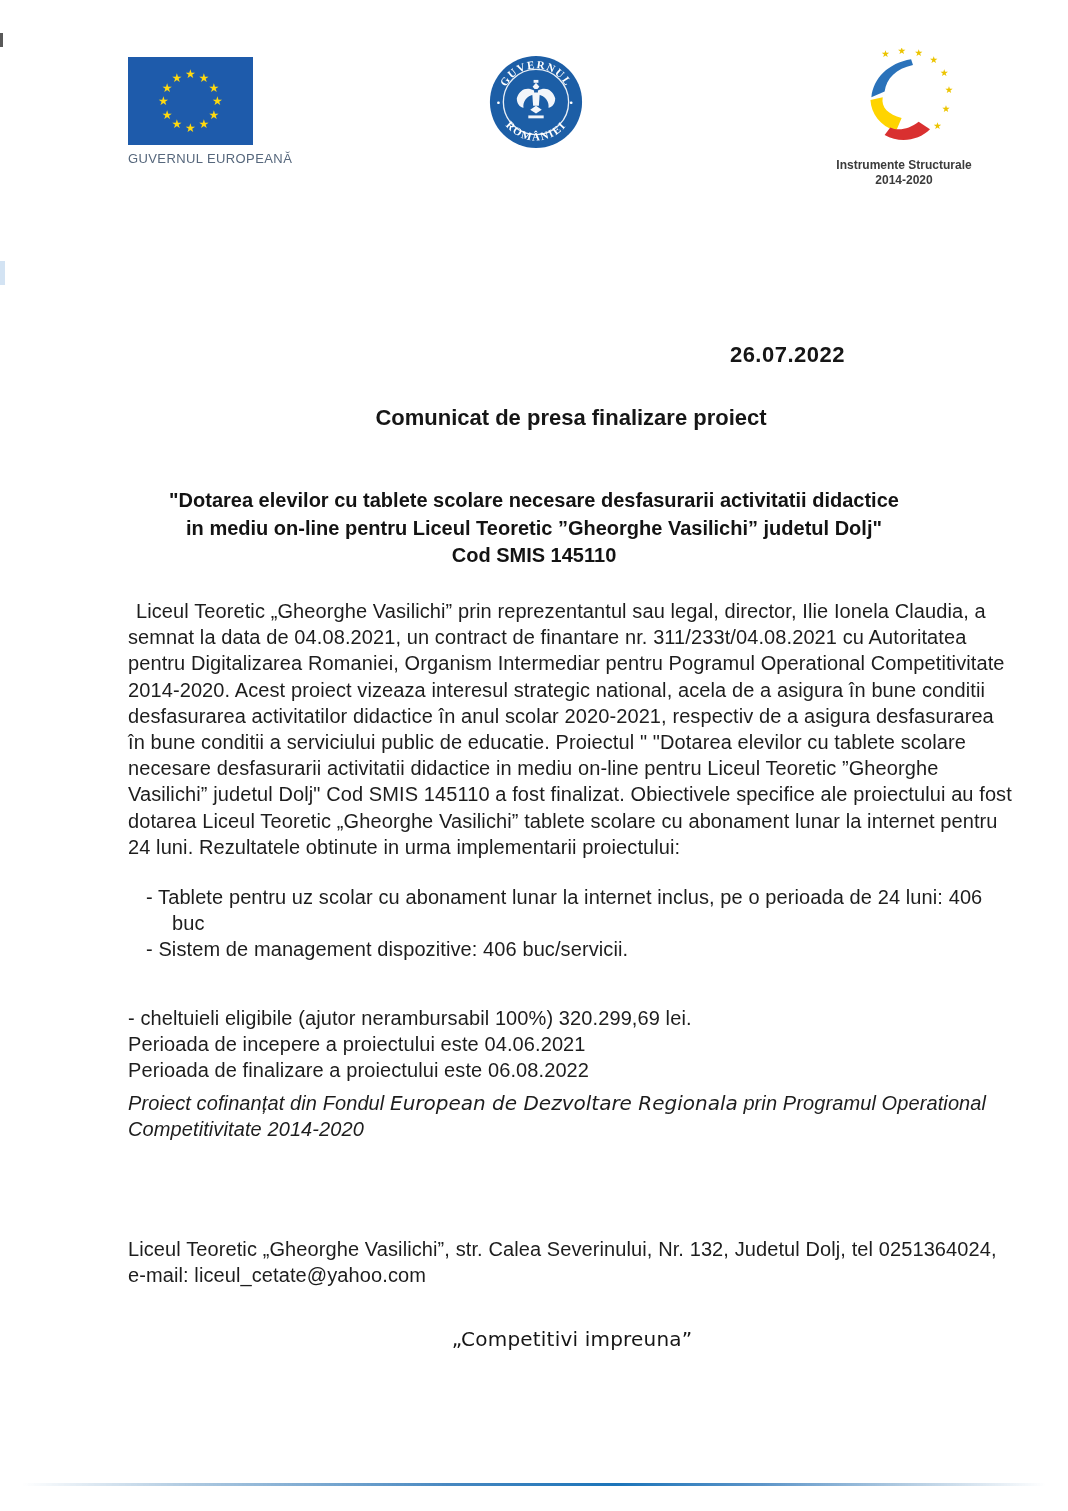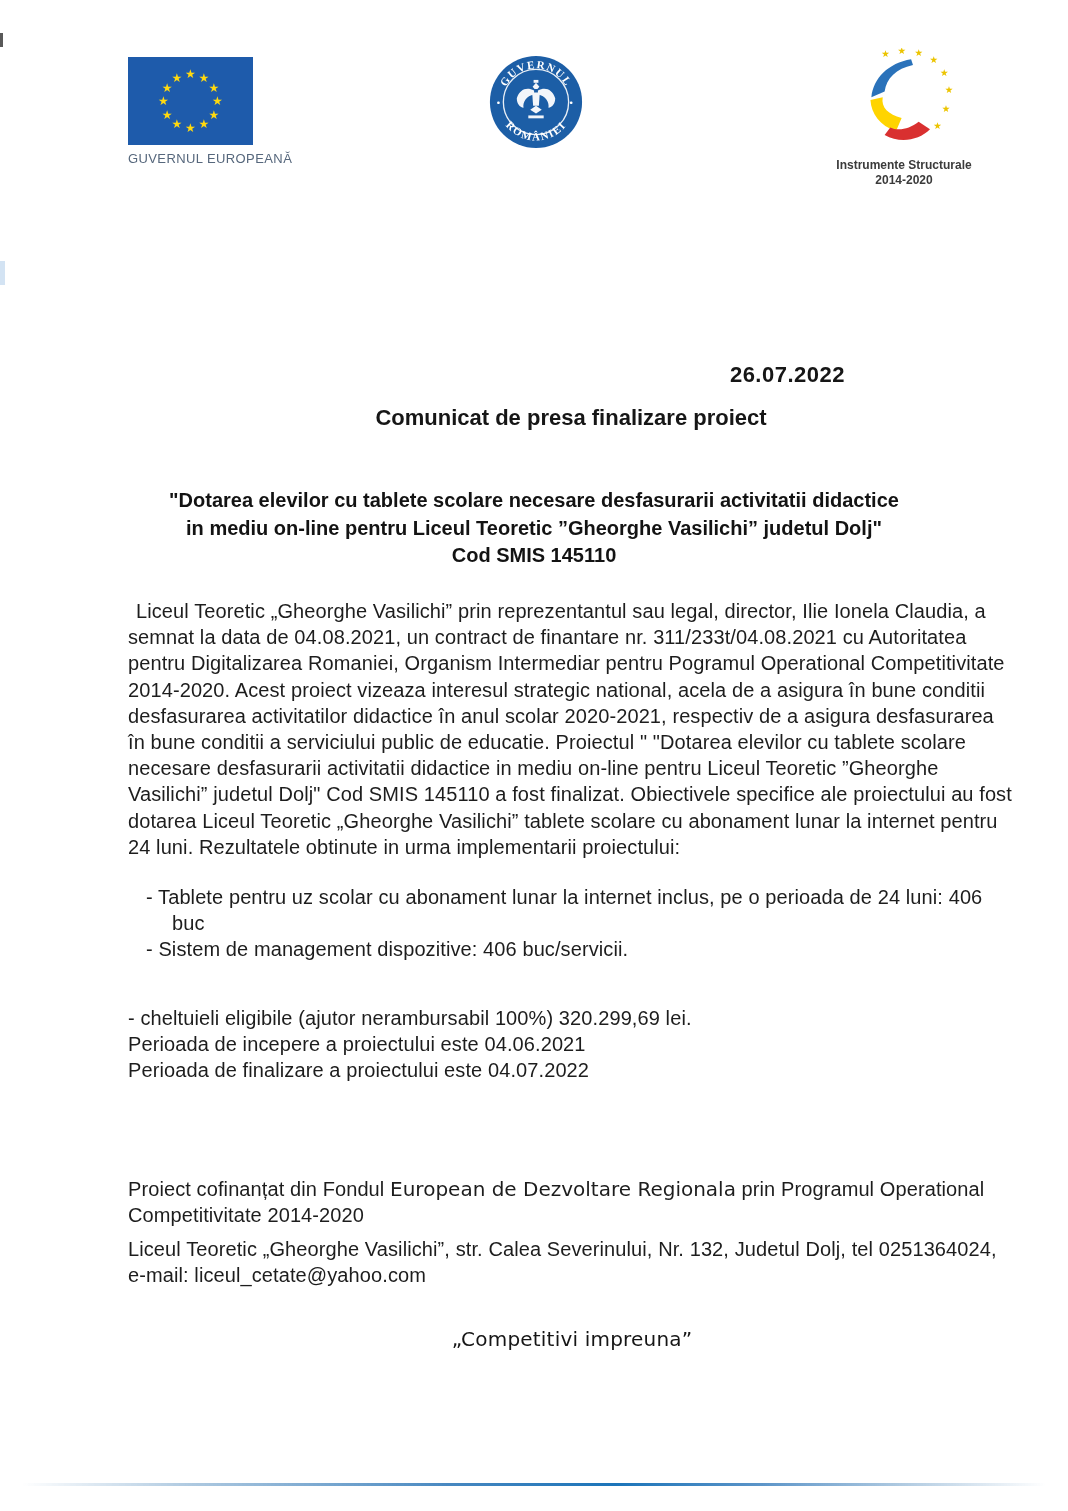--- a/index.html
+++ b/index.html
@@ -29,30 +29,30 @@
     display:flex;align-items:center;justify-content:center;
   }
   .press-banner::before{
     content:"";position:absolute;inset:0;
     background:linear-gradient(180deg,rgba(18,38,78,.30) 0%,rgba(18,38,78,.12) 9%,rgba(255,255,255,0) 22%,rgba(255,255,255,0) 68%,rgba(255,255,255,.45) 87%,rgba(255,255,255,.95) 100%);
   }
   .press-banner .banner-title{
     position:relative;color:#ffffff;font-size:28px;font-weight:bold;letter-spacing:.5px;padding-top:2px;
   }
   
-  .doc-date{position:absolute;left:128px;top:362px;width:717px;text-align:right;font-size:22px;font-weight:bold;color:#161616;letter-spacing:.5px;}
+  .doc-date{position:absolute;left:128px;top:342px;width:717px;text-align:right;font-size:22px;font-weight:bold;color:#161616;letter-spacing:.5px;}
   .doc-title{position:absolute;left:128px;top:405px;width:886px;text-align:center;font-size:22px;font-weight:bold;color:#161616;}
   .doc-heading{position:absolute;left:0;top:487px;width:1068px;text-align:center;font-size:20px;font-weight:bold;line-height:27.5px;color:#131313;}
   .body-block{position:absolute;left:128px;width:888px;font-size:20px;line-height:26.2px;color:#1d1d1d;letter-spacing:.1px;}
   .p-main{top:598px;text-indent:8px;}
   .bullets{top:884px;}
   .bullet-line{padding-left:44px;text-indent:-26px;}
   .p-total{top:978px;font-weight:bold;color:#121212;}
   .cost-lines{top:1005px;}
-  .p-cofinance{top:1176px;}
+  .p-cofinance{top:1090px;font-style:italic;}
   .alt-font{font-family:"DejaVu Sans",sans-serif;letter-spacing:0;}
   .p-contact{top:1236px;}
   .p-slogan{top:1326px;text-align:center;font-family:"DejaVu Sans",sans-serif;font-size:20px;letter-spacing:.2px;color:#161616;}
   
   .bottom-rule{
     position:absolute;left:22px;right:22px;top:1483px;height:3px;border-radius:2px;
     background:linear-gradient(90deg,rgba(165,195,225,0) 0%,rgba(150,185,215,.75) 16%,#4687c0 42%,#1b74b9 58%,#5b94c8 72%,rgba(150,185,215,.75) 86%,rgba(165,195,225,0) 100%);
     filter:blur(.3px);
   }
 </style>
@@ -154,21 +154,21 @@
 
   <div class="body-block bullets">
     <div class="bullet-line">- Tablete pentru uz scolar cu abonament lunar la internet inclus, pe o perioada de 24 luni: 406 buc</div>
     <div class="bullet-line">- Sistem de management dispozitive: 406 buc/servicii.</div>
   </div>
 
 
   <div class="body-block cost-lines">
     <div>- cheltuieli eligibile (ajutor nerambursabil 100%) 320.299,69 lei.</div>
     <div>Perioada de incepere a proiectului este 04.06.2021</div>
-    <div>Perioada de finalizare a  proiectului este 04.07.2022</div>
+    <div>Perioada de finalizare a  proiectului este 06.08.2022</div>
   </div>
 
   <div class="body-block p-cofinance"><span>Proiect cofinanțat din Fondul </span><span class="alt-font">European de Dezvoltare Regionala</span><span>  prin Programul Operational Competitivitate 2014-2020</span></div>
 
   <div class="body-block p-contact">Liceul Teoretic „Gheorghe Vasilichi”, str. Calea Severinului, Nr. 132, Judetul Dolj, tel 0251364024, e-mail: liceul_cetate@yahoo.com</div>
 
   <div class="body-block p-slogan">„Competitivi impreuna”</div>
 
   <div class="bottom-rule"></div>
 

